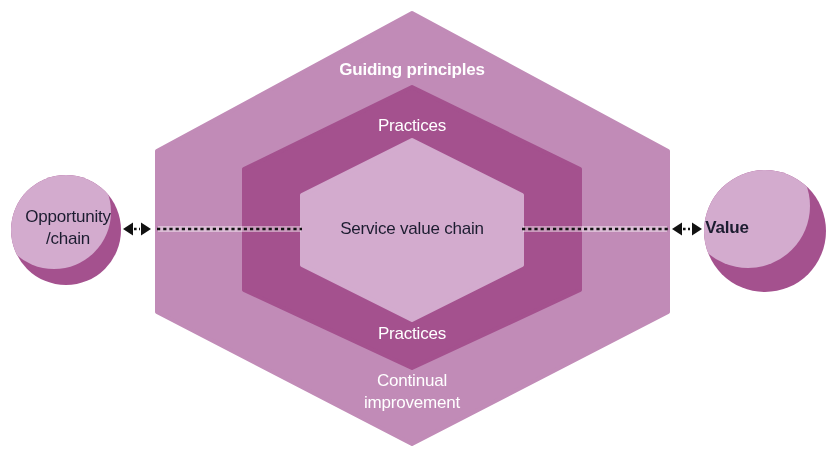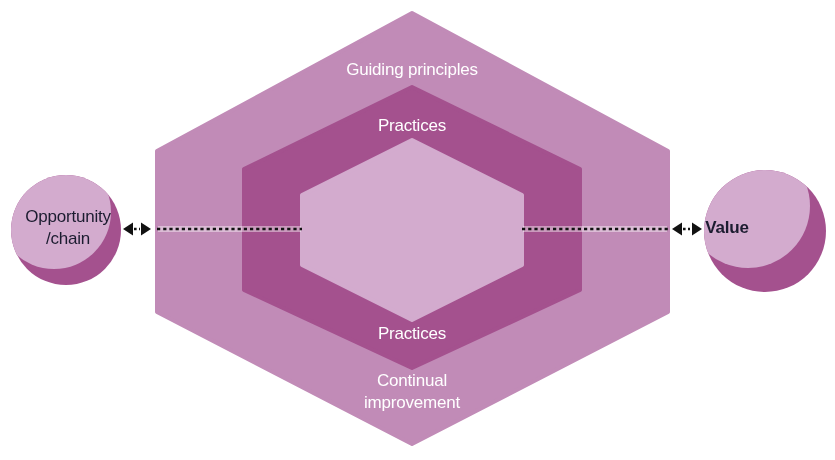--- a/index.html
+++ b/index.html
@@ -80,24 +80,25 @@
       <circle fill="#a4518e" cx="66" cy="230" r="55"></circle>
       <circle fill="#d3abce" cx="54" cy="212" r="57" clip-path="url(#clip-left-circle)"></circle>
     </g>
 
     <g>
       <circle fill="#a4518e" cx="765" cy="231" r="61"></circle>
       <circle fill="#d3abce" cx="748" cy="206" r="62" clip-path="url(#clip-right-circle)"></circle>
     </g>
   </svg>
 
-  <div class="label label-light" style="left:412px; top:70px;">Guiding principles</div>
+  <div class="label label-light" style="left:412px; top:70px;font-weight:bold;">Guiding principles</div>
 
   <div class="label label-light" style="left:412px; top:126px;">Practices</div>
 
+  <div class="label label-dark" style="left:412px; top:229px;">Service value chain</div>
 
   <div class="label label-light" style="left:412px; top:334px;">Practices</div>
 
   <div class="label label-light" style="left:412px; top:392px;">Continual
 improvement</div>
 
   <div class="label label-dark" style="left:68px; top:228px;">Opportunity
 /chain</div>
 
   <div class="label label-dark" style="left:727px; top:228px;font-weight:bold;">Value</div>

